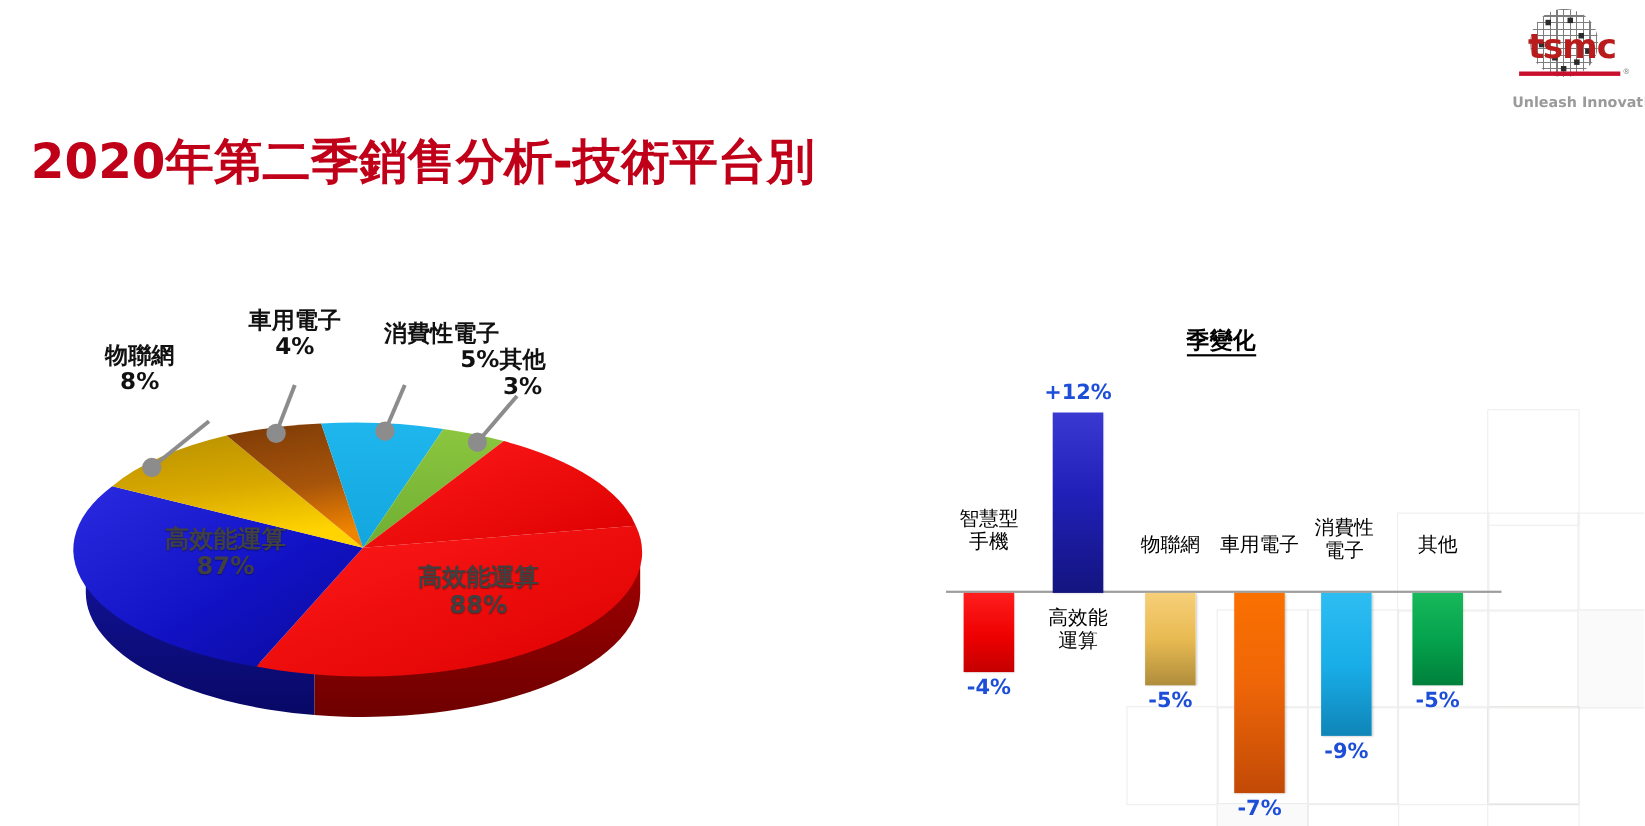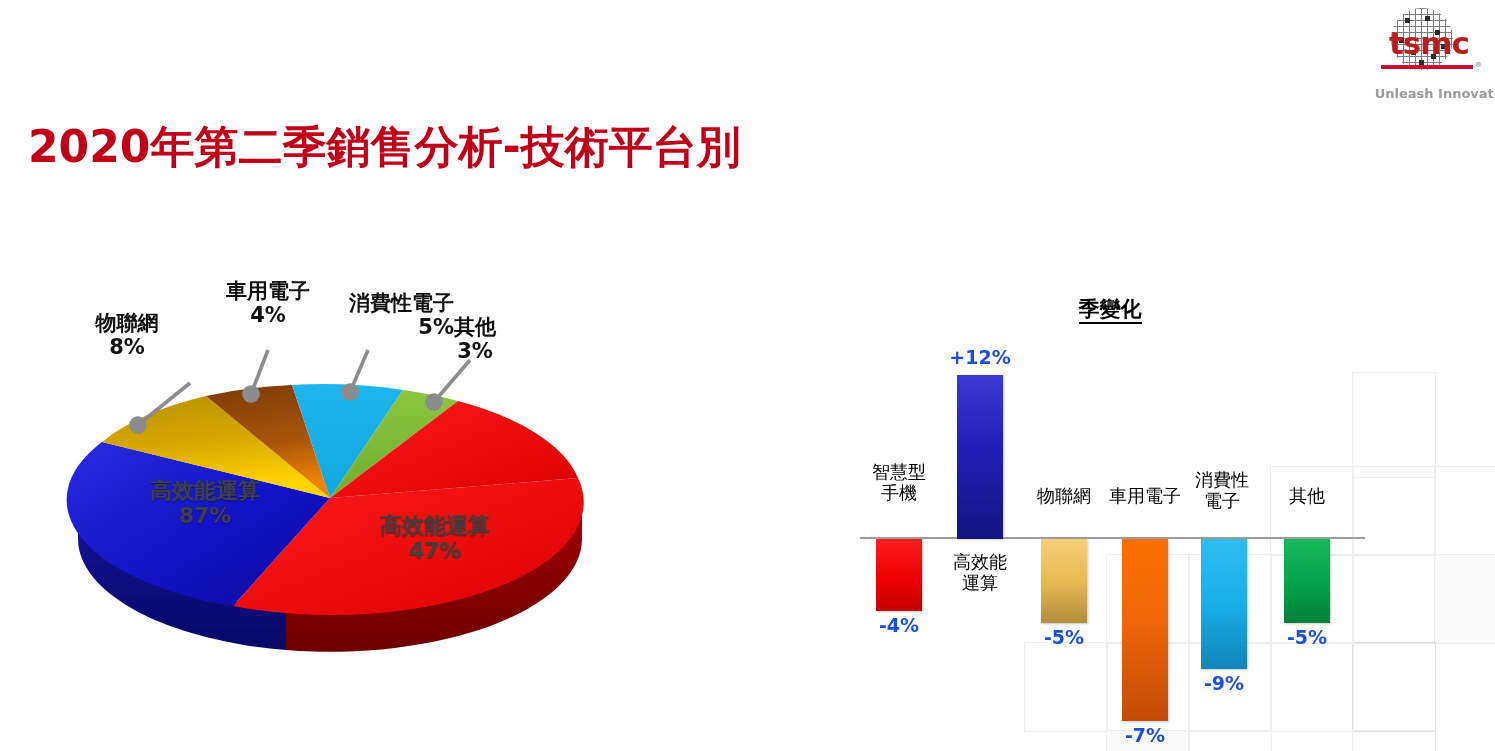--- a/index.html
+++ b/index.html
@@ -328,21 +328,21 @@
       <div>3%</div>
     </div>
 
     <div class="pie-inner-label" style="left:100px;top:228px;width:170px;">
       <div>高效能運算</div>
       <div>87%</div>
     </div>
 
     <div class="pie-inner-label" style="left:325px;top:263px;width:180px;">
       <div>高效能運算</div>
-      <div>47%</div>
+      <div>88%</div>
     </div>
   </div>
 
   <div id="bar-panel">
 
     <div id="bar-heading">
       <span>季變化</span>
     </div>
 
     <div id="zero-axis"></div>

